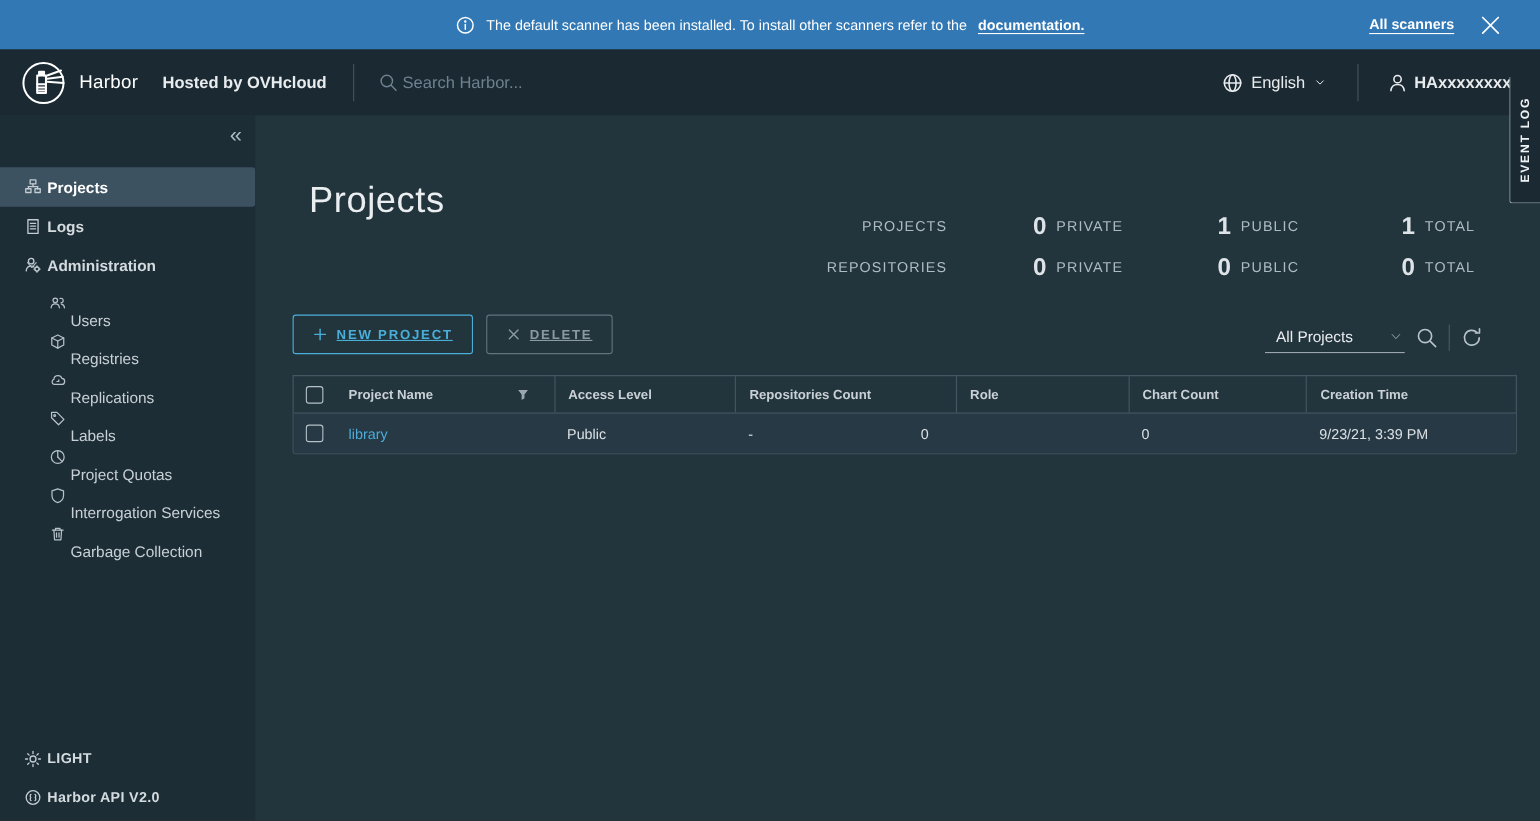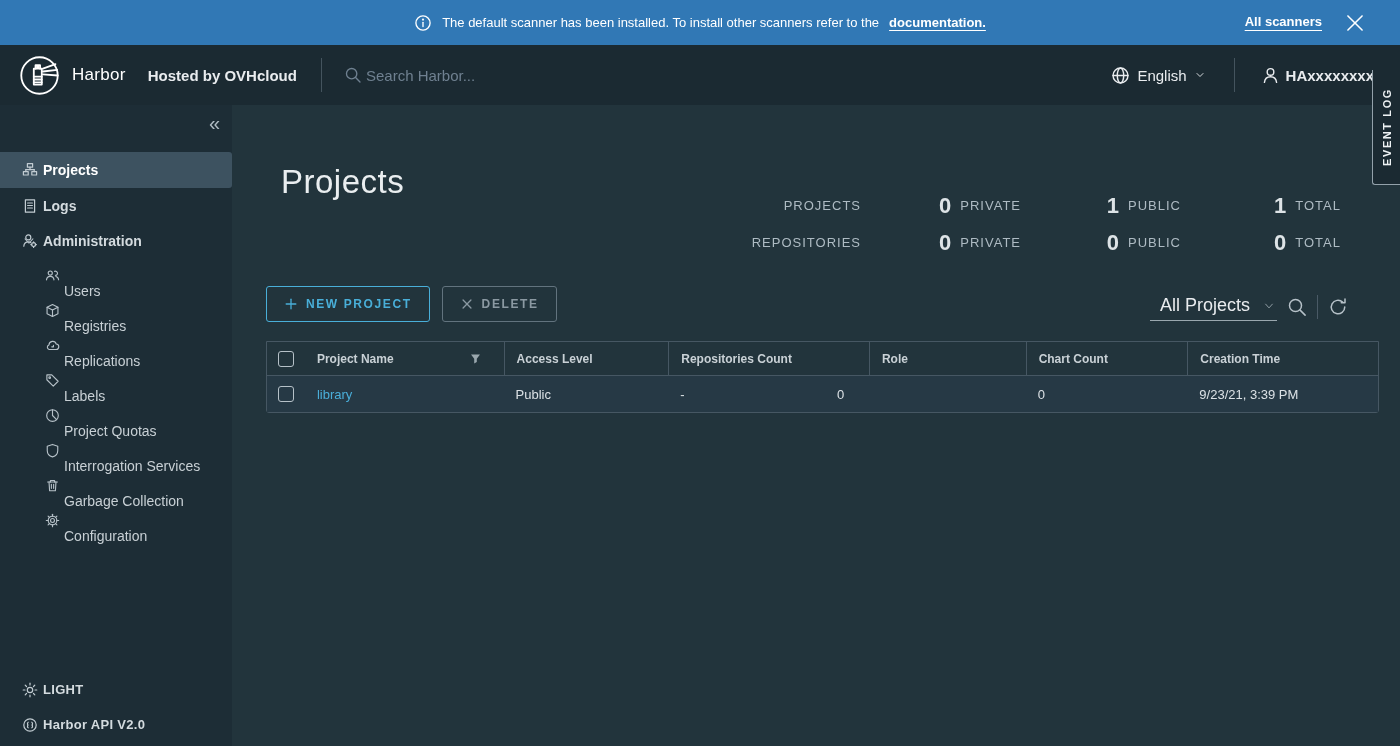--- a/index.html
+++ b/index.html
@@ -97,30 +97,30 @@
   .stat-row { display:contents; }
   .stat-label { height:37px; display:flex; align-items:center; justify-content:flex-end; font-size:13px; color:#aebbc3; letter-spacing:1px; }
   .stat-pair { height:37px; display:flex; align-items:center; justify-content:flex-end; gap:9px; margin-left:48px; min-width:112px; }
   .stat-num { font-size:22px; font-weight:bold; color:#dde3e6; line-height:1; }
   .stat-cap { font-size:13px; color:#aebbc3; letter-spacing:1px; }
 
   .toolbar { position:absolute; left:34px; top:181px; display:flex; gap:12px; }
   .btn {
     height:36px; padding:0 17px; border-radius:3px; background:transparent;
     font-size:12px; font-weight:bold; letter-spacing:1.6px; font-family:inherit;
-    display:flex; align-items:center; gap:8px; cursor:pointer;
+    display:flex; align-items:center; gap:8px; cursor:pointer;text-decoration:underline;
   }
   .btn-primary { border:1px solid #49afd9; color:#49afd9; }
   .btn-disabled { border:1px solid #62737e; color:#8b99a2; }
   .btn .i { width:14px; height:14px; }
 
   .filter-group { position:absolute; right:52px; top:187px; display:flex; align-items:center; height:30px; }
   .select-box {
     width:127px; display:flex; align-items:center; justify-content:space-between;
-    border-bottom:1px solid #9aa7ae; height:28px; color:#e9ecef; font-size:18px; cursor:pointer;
+    border-bottom:1px solid #9aa7ae; height:28px; color:#e9ecef; font-size:14px; cursor:pointer;
     padding:0 2px 2px 10px;
   }
   .select-box .i { width:12px; height:12px; color:#9aa7ae; }
   .icon-btn { width:20px; height:20px; color:#b6c1c8; cursor:pointer; margin-left:10px; }
   .vdiv { width:1px; height:24px; background:#4a5a66; margin-left:10px; }
 
   
   .grid {
     position:absolute; left:34px; right:21px; top:236px;
     border:1px solid #465763; border-radius:0 0 3px 3px;
@@ -312,35 +312,20 @@
     <div class="nav-sub">
       <svg class="i" viewBox="0 0 16 16">
         <line x1="2.8" y1="4.2" x2="13.2" y2="4.2"></line>
           <path d="M5.8 4.2V2.6h4.4v1.6"></path>
         <path d="M4.3 4.2l.6 9.4h6.2l.6-9.4"></path>
           <line x1="6.8" y1="6.8" x2="6.8" y2="11"></line>
           <line x1="9.2" y1="6.8" x2="9.2" y2="11"></line>
       </svg>
       <span class="lbl">Garbage Collection</span>
     </div>
-    <div class="nav-sub">
-      <svg class="i" viewBox="0 0 16 16">
-        <circle cx="8" cy="8" r="2.1"></circle>
-          <circle cx="8" cy="8" r="4.6"></circle>
-        <line x1="8" y1="1.4" x2="8" y2="3.4"></line>
-          <line x1="8" y1="12.6" x2="8" y2="14.6"></line>
-        <line x1="1.4" y1="8" x2="3.4" y2="8"></line>
-          <line x1="12.6" y1="8" x2="14.6" y2="8"></line>
-        <line x1="3.3" y1="3.3" x2="4.7" y2="4.7"></line>
-          <line x1="11.3" y1="11.3" x2="12.7" y2="12.7"></line>
-        <line x1="12.7" y1="3.3" x2="11.3" y2="4.7"></line>
-          <line x1="4.7" y1="11.3" x2="3.3" y2="12.7"></line>
-      </svg>
-      <span class="lbl">Configuration</span>
-    </div>
   </div>
 
   <div class="side-foot">
     <div class="foot-item">
       <svg class="i" viewBox="0 0 16 16">
         <circle cx="8" cy="8" r="2.7"></circle>
         <line x1="8" y1="1.2" x2="8" y2="3"></line>
           <line x1="8" y1="13" x2="8" y2="14.8"></line>
         <line x1="1.2" y1="8" x2="3" y2="8"></line>
           <line x1="13" y1="8" x2="14.8" y2="8"></line>

